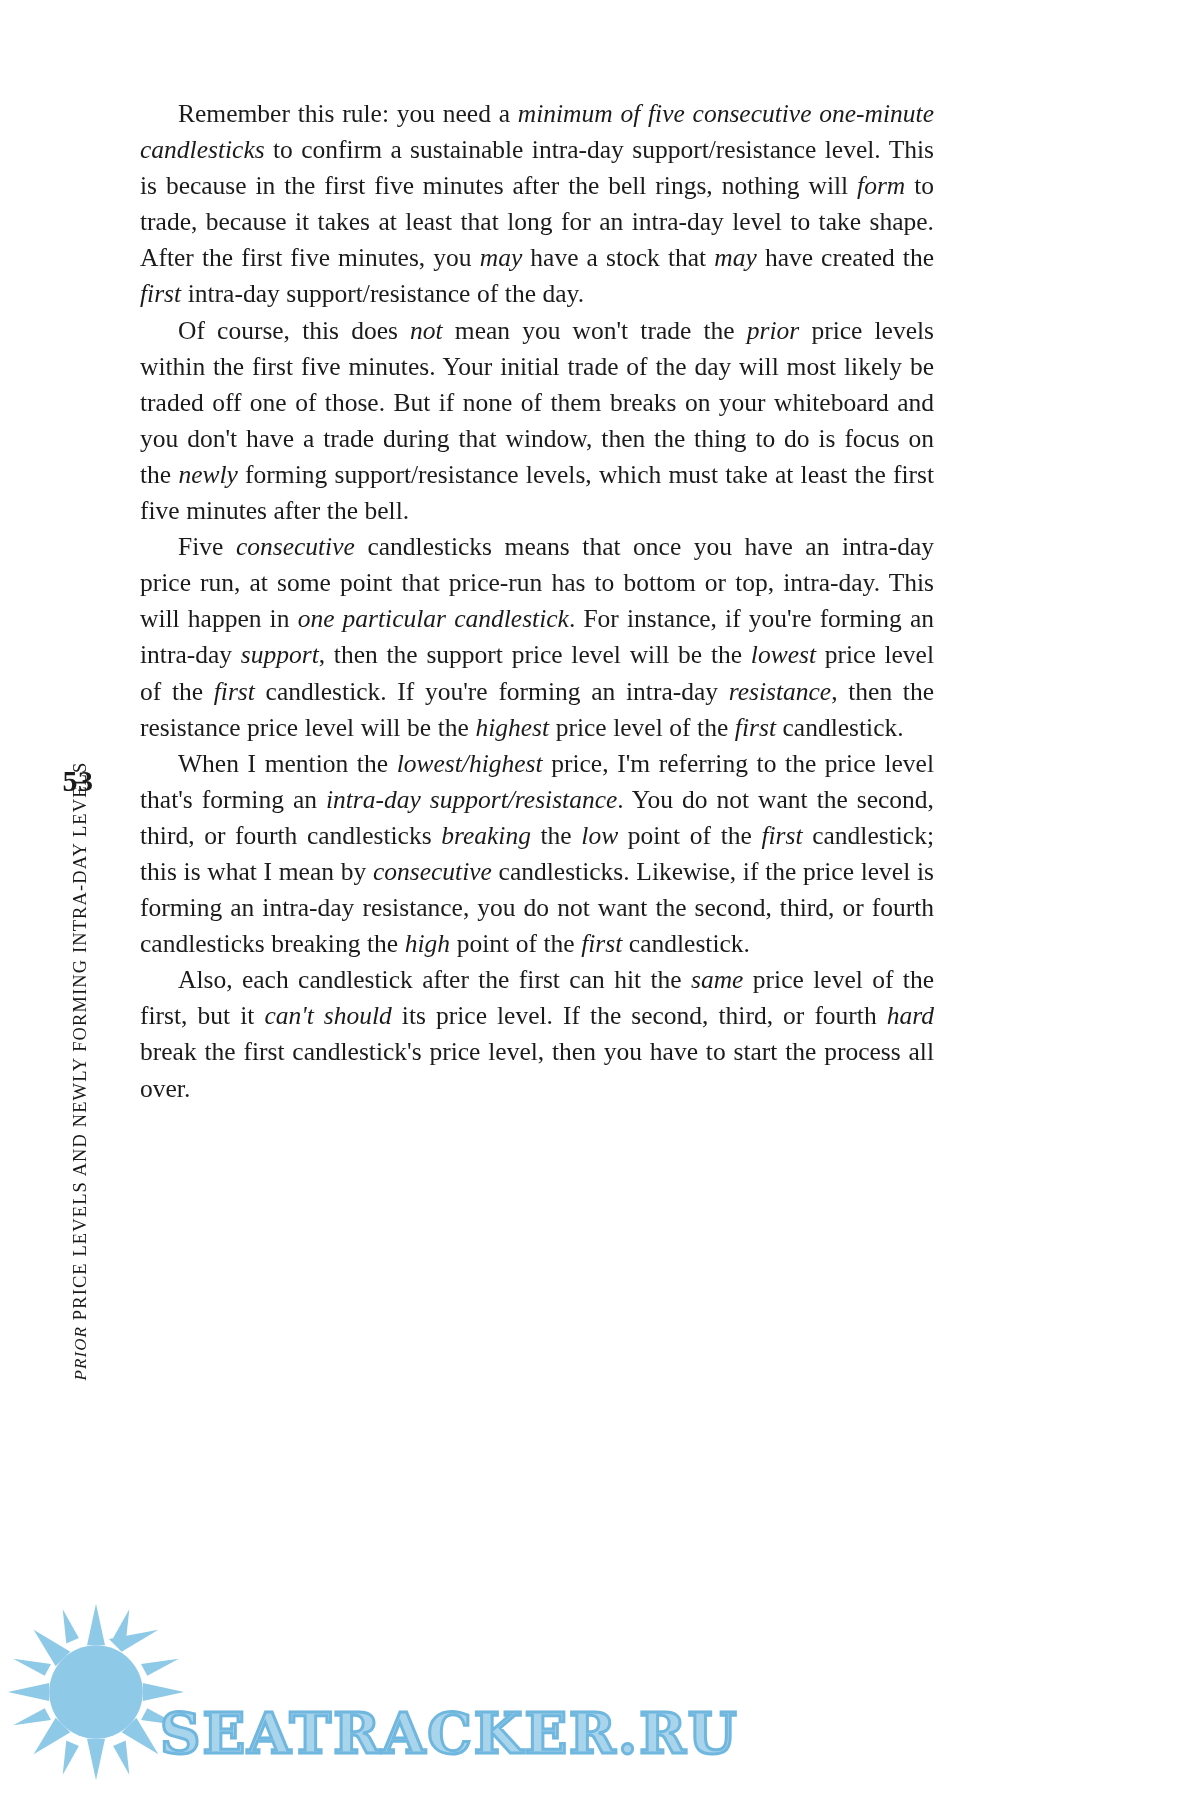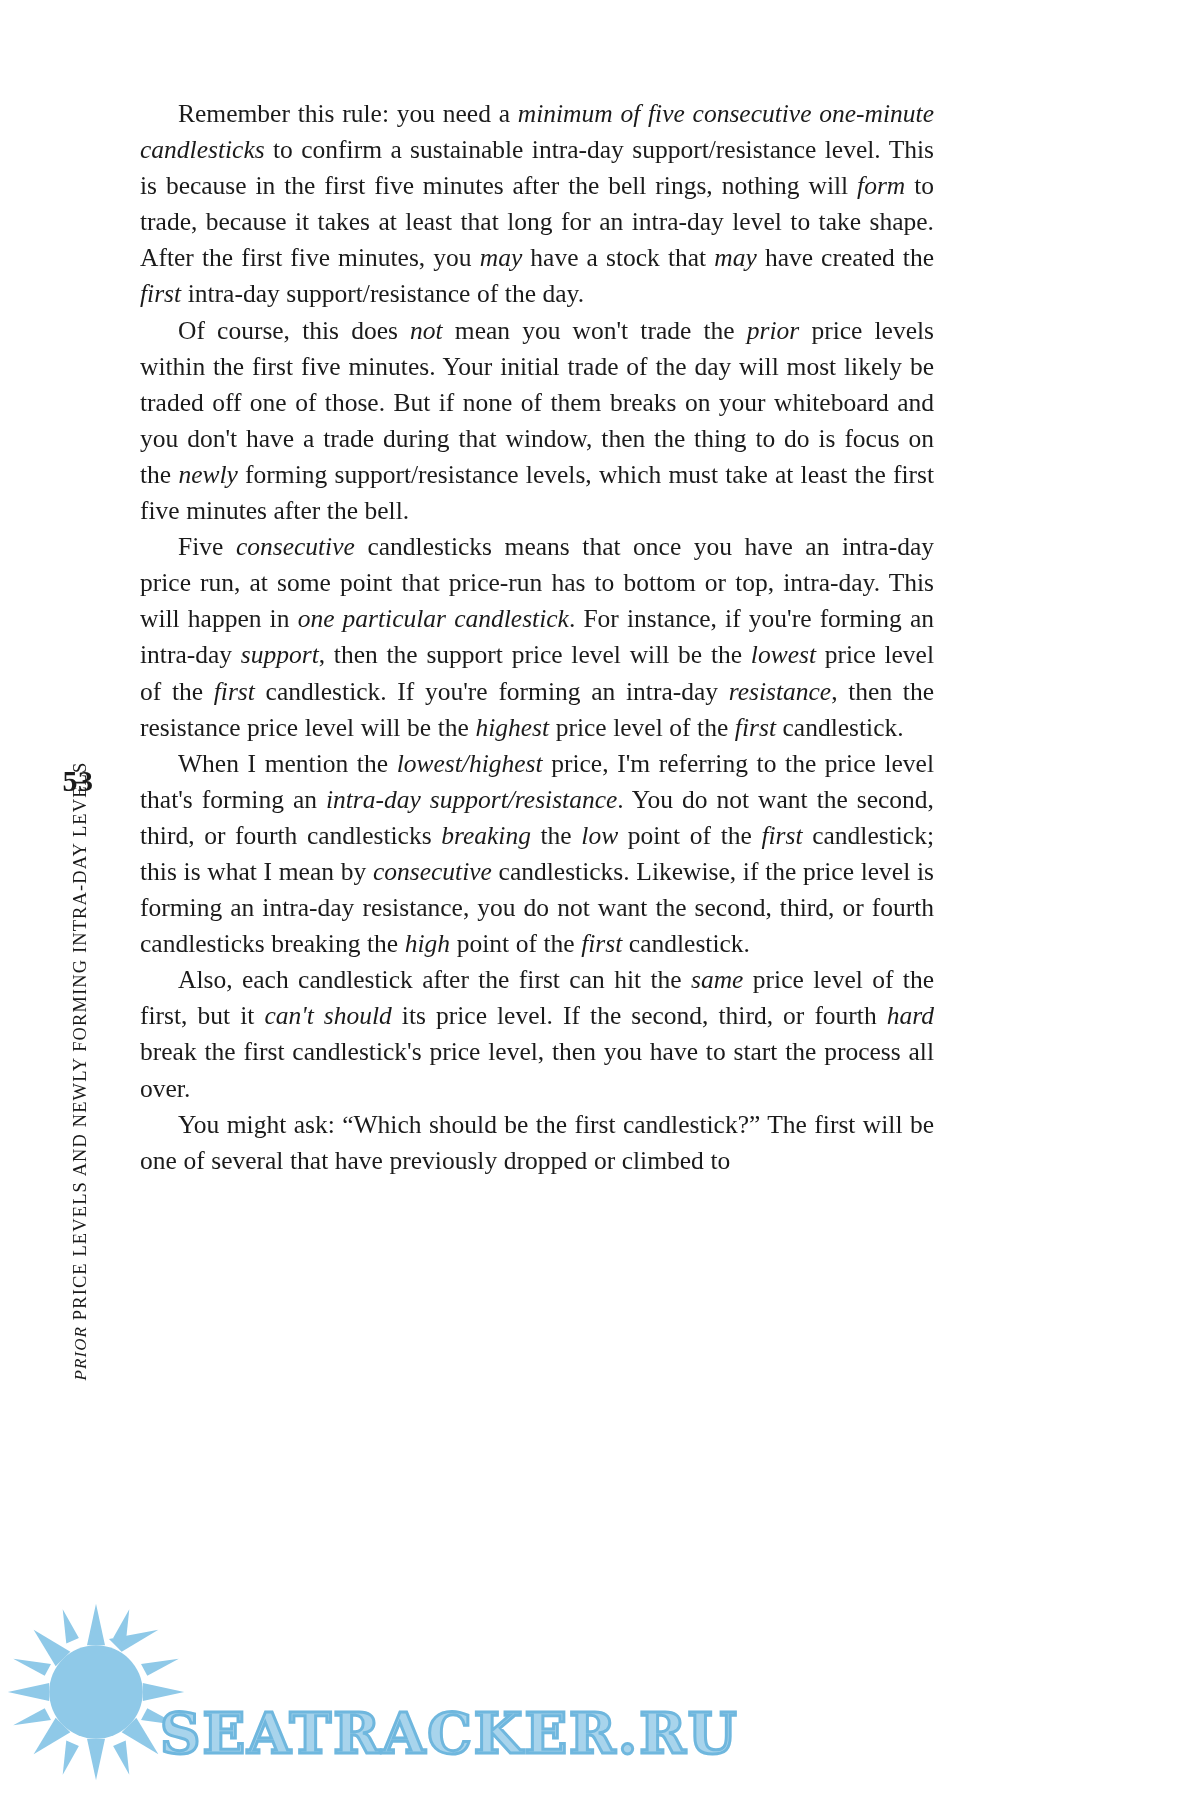--- a/index.html
+++ b/index.html
@@ -112,21 +112,20 @@
   <div class="running-head">
     <span class="italic-part">PRIOR</span><span> PRICE LEVELS AND NEWLY FORMING INTRA-DAY LEVELS</span>
   </div>
 
   <div class="text-column">
       <p class="para">Remember this rule: you need a <em>minimum of five consecutive one-minute candlesticks</em> to confirm a sustainable intra-day support/resistance level. This is because in the first five minutes after the bell rings, nothing will <em>form</em> to trade, because it takes at least that long for an intra-day level to take shape. After the first five minutes, you <em>may</em> have a stock that <em>may</em> have created the <em>first</em> intra-day support/resistance of the day.</p>
       <p class="para">Of course, this does <em>not</em> mean you won't trade the <em>prior</em> price levels within the first five minutes. Your initial trade of the day will most likely be traded off one of those. But if none of them breaks on your whiteboard and you don't have a trade during that window, then the thing to do is focus on the <em>newly</em> forming support/resistance levels, which must take at least the first five minutes after the bell.</p>
       <p class="para">Five <em>consecutive</em> candlesticks means that once you have an intra-day price run, at some point that price-run has to bottom or top, intra-day. This will happen in <em>one particular candlestick</em>. For instance, if you're forming an intra-day <em>support</em>, then the support price level will be the <em>lowest</em> price level of the <em>first</em> candlestick. If you're forming an intra-day <em>resistance</em>, then the resistance price level will be the <em>highest</em> price level of the <em>first</em> candlestick.</p>
       <p class="para">When I mention the <em>lowest/highest</em> price, I'm referring to the price level that's forming an <em>intra-day support/resistance</em>. You do not want the second, third, or fourth candlesticks <em>breaking</em> the <em>low</em> point of the <em>first</em> candlestick; this is what I mean by <em>consecutive</em> candlesticks. Likewise, if the price level is forming an intra-day resistance, you do not want the second, third, or fourth candlesticks breaking the <em>high</em> point of the <em>first</em> candlestick.</p>
       <p class="para">Also, each candlestick after the first can hit the <em>same</em> price level of the first, but it <em>can't should</em> its price level. If the second, third, or fourth <em>hard</em> break the first candlestick's price level, then you have to start the process all over.</p>
-      <p class="para">You might ask: “Which should be the first candlestick?” The first will be one of several that have previously dropped or climbed to</p>
     </div>
 
   <div class="watermark">
     <svg class="wm-sun" viewBox="0 0 200 200">
       <g fill="#8fc9e8">
         <circle cx="100" cy="100" r="52"></circle>
         <g id="rays">
           <polygon points="100,2 110,48 90,48"></polygon>
           <polygon points="169.3,30.7 128.5,55.2 114.4,41.1"></polygon>
           <polygon points="198,100 152,110 152,90"></polygon>

